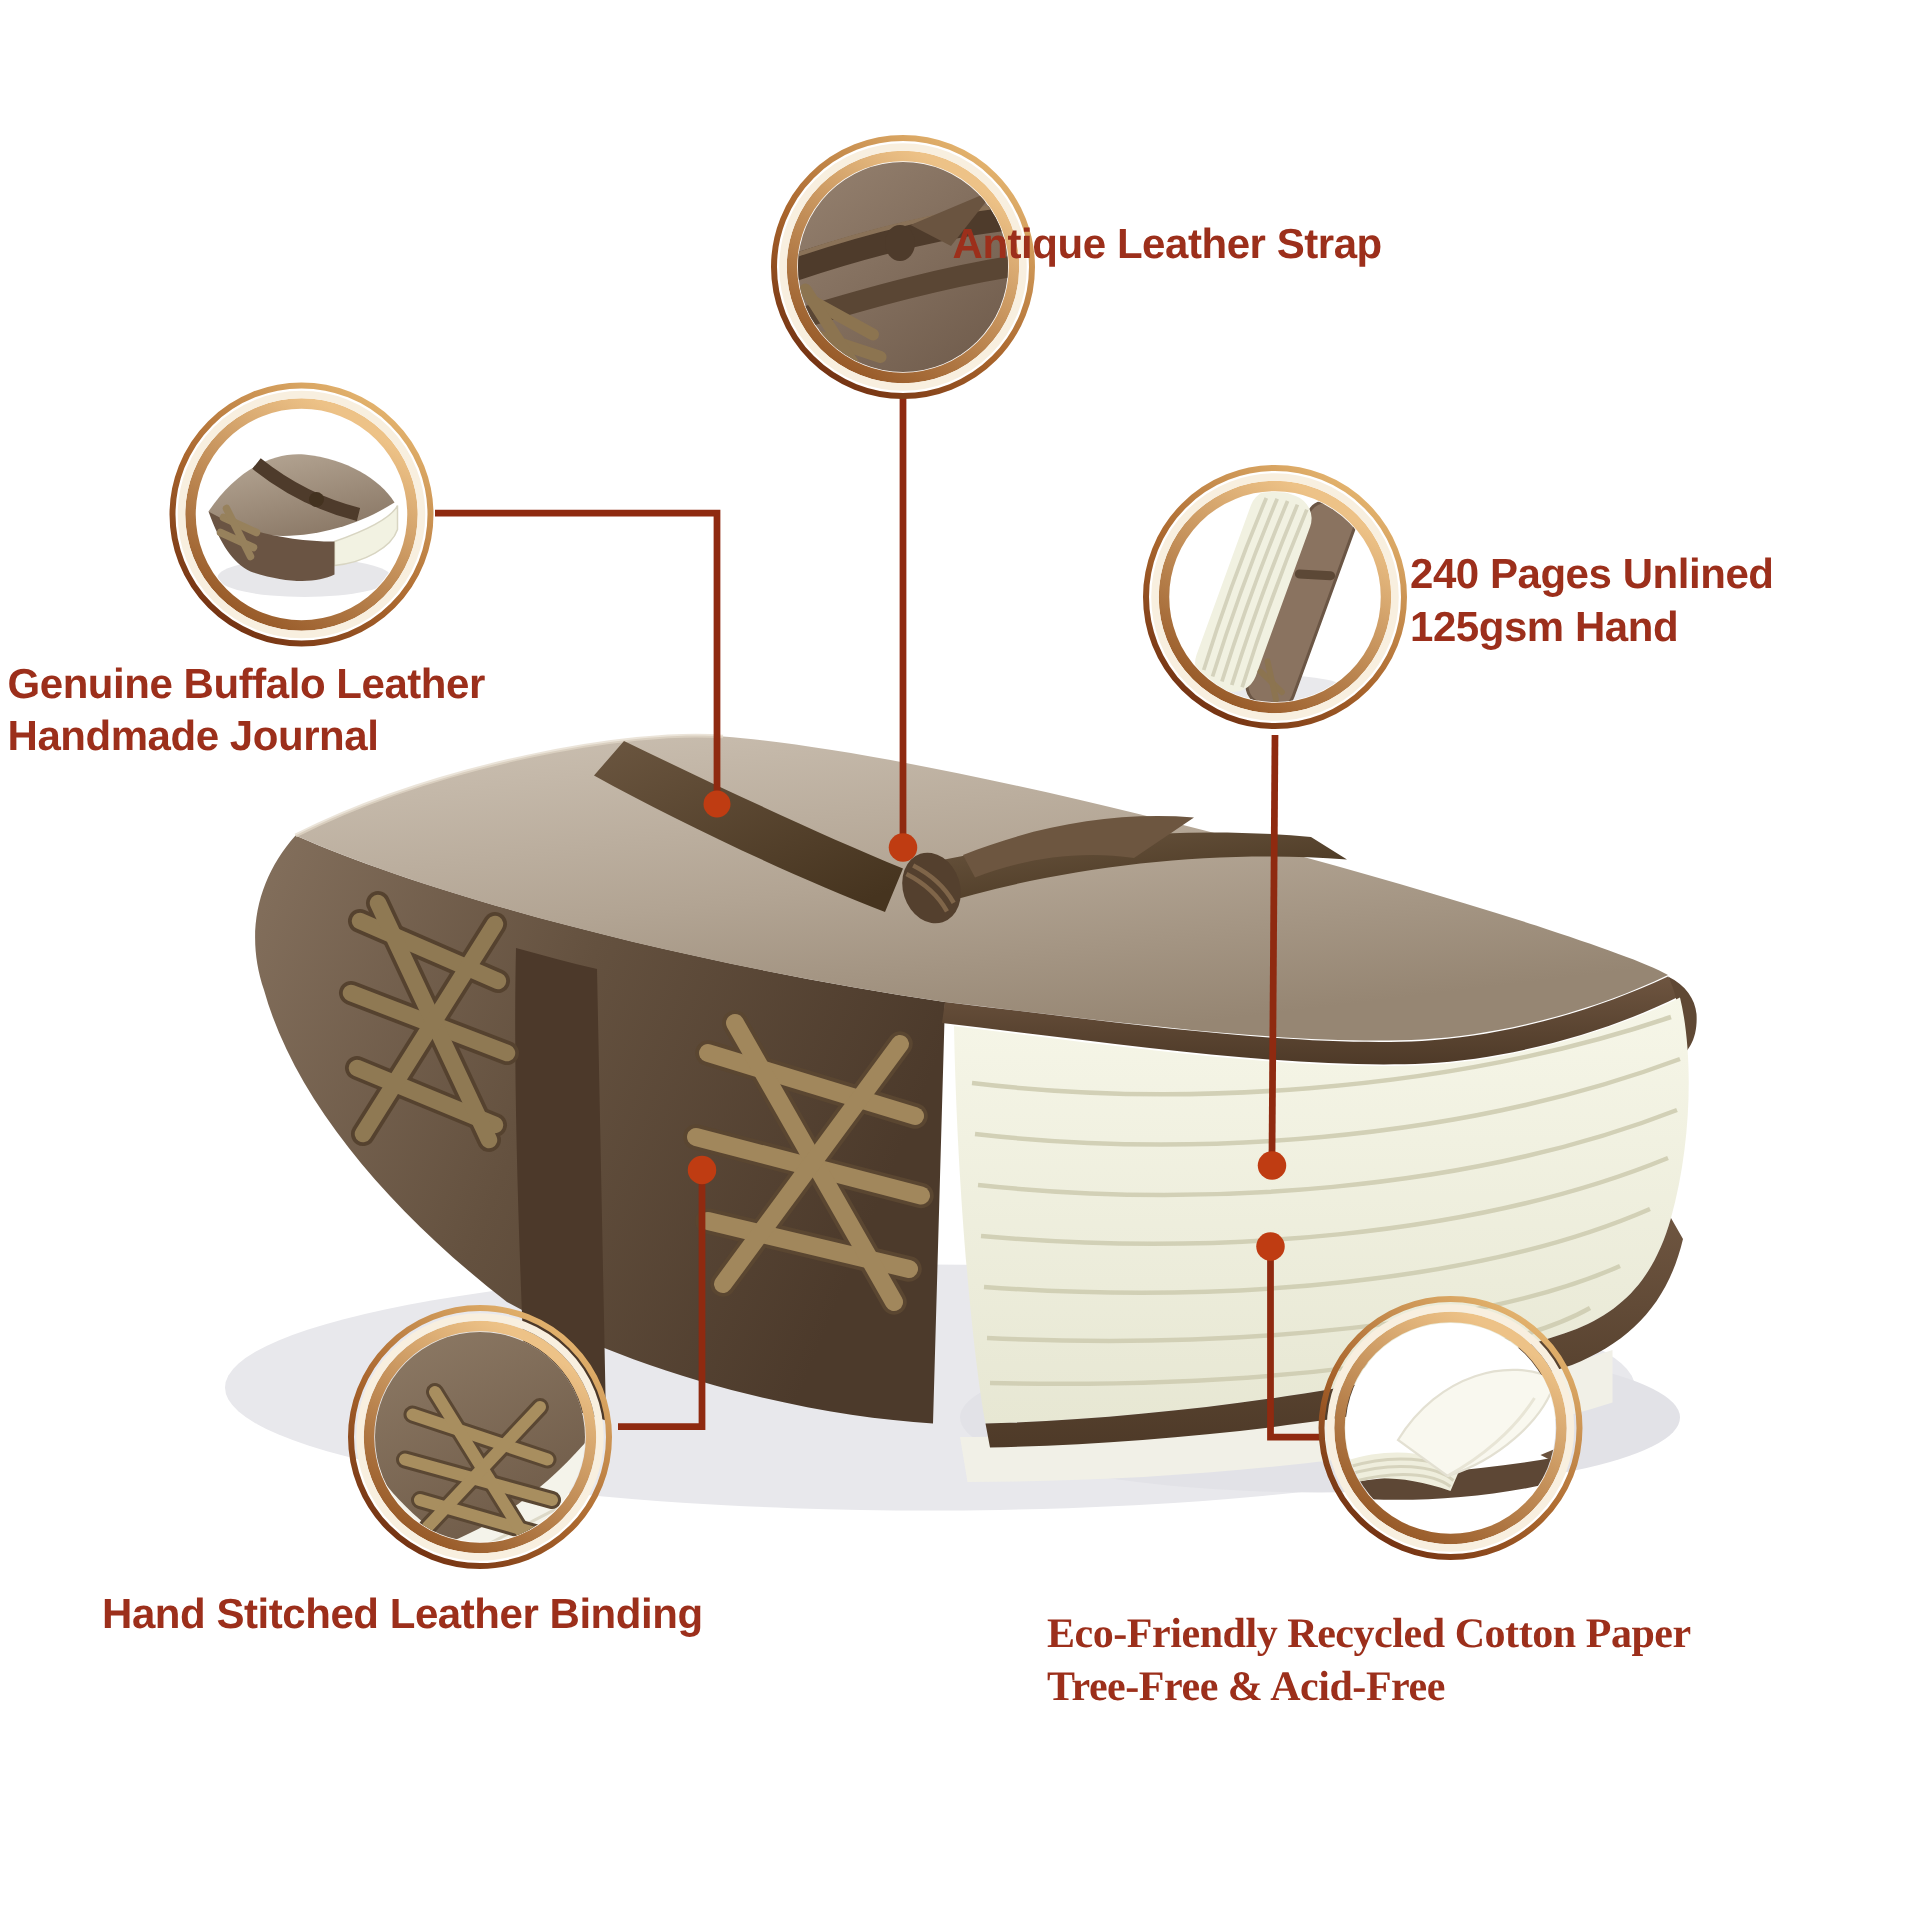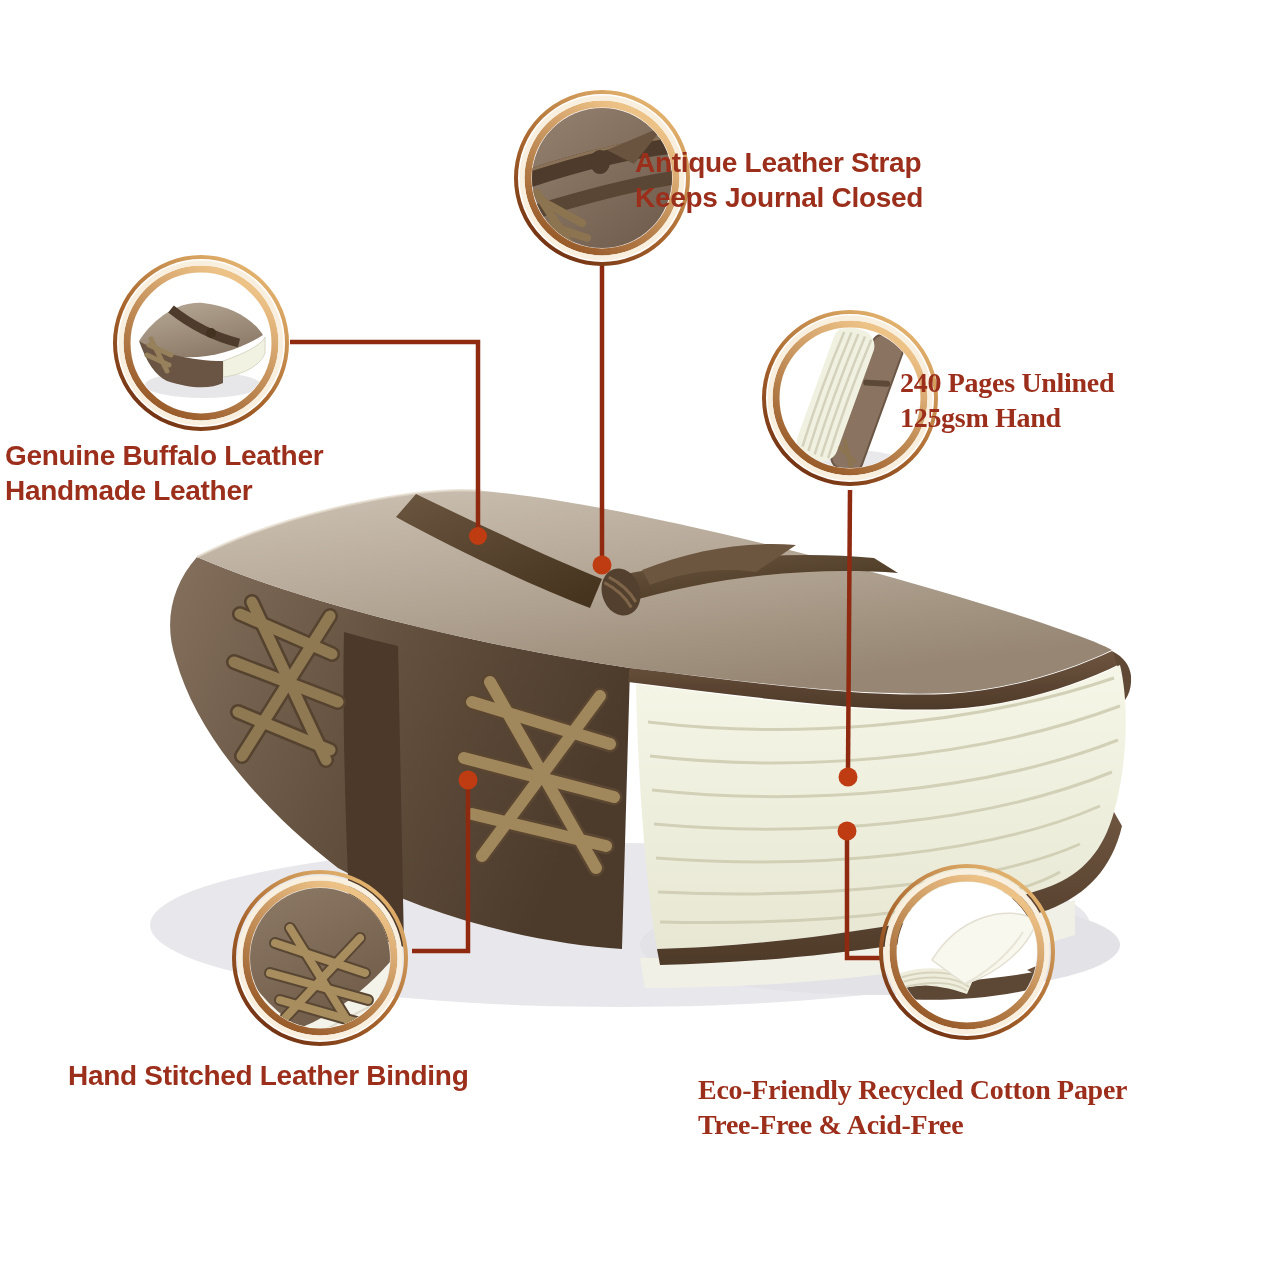--- a/index.html
+++ b/index.html
@@ -16,21 +16,21 @@
   }
   .label span{display:block;}
   
   .c-strap   {left:512px;top:88px;}
   .c-leather {left:111px;top:253px;}
   .c-pages   {left:760px;top:308px;}
   .c-binding {left:230px;top:868px;}
   .c-paper   {left:877px;top:862px;}
   
   .l-strap   {left:635px;top:145px;width:450px;}
-  .l-pages   {left:900px;top:365px;width:300px;font-family:Liberation Serif, serif;}
+  .l-pages   {left:940px;top:365px;width:300px;}
   .l-leather {left:5px;top:438px;width:400px;}
   .l-binding {left:68px;top:1058px;width:500px;}
   .l-paper   {left:698px;top:1072px;width:500px;font-family:Liberation Serif, serif;}
 </style>
 </head>
 <body>
 
 <div class="stage">
 
   <svg width="0" height="0" style="position:absolute" aria-hidden="true">
@@ -294,29 +294,28 @@
         <path d="M 88,122 C 110,110 132,92 146,70" stroke="#e8e5d6" stroke-width="2" fill="none"></path>
       </g>
       <circle cx="90" cy="90" r="74" fill="none" stroke="url(#ringInner)" stroke-width="7"></circle>
       <circle cx="90" cy="90" r="80" fill="none" stroke="#f8efdf" stroke-width="5"></circle>
       <circle cx="90" cy="90" r="86" fill="none" stroke="url(#ringOuter)" stroke-width="4"></circle>
     </svg>
   </div>
 
   <div class="label l-strap">
     <span>Antique Leather Strap</span>
-    <span>Keeps Journal Closed</span>
   </div>
   <div class="label l-pages">
     <span>240 Pages Unlined</span>
     <span>125gsm Hand</span>
   </div>
   <div class="label l-leather">
     <span>Genuine Buffalo Leather</span>
-    <span>Handmade Leather</span>
+    <span>Handmade Journal</span>
   </div>
   <div class="label l-binding">
     <span>Hand Stitched Leather Binding</span>
   </div>
   <div class="label l-paper">
     <span>Eco-Friendly Recycled Cotton Paper</span>
     <span>Tree-Free &amp; Acid-Free</span>
   </div>
 
 </div>

